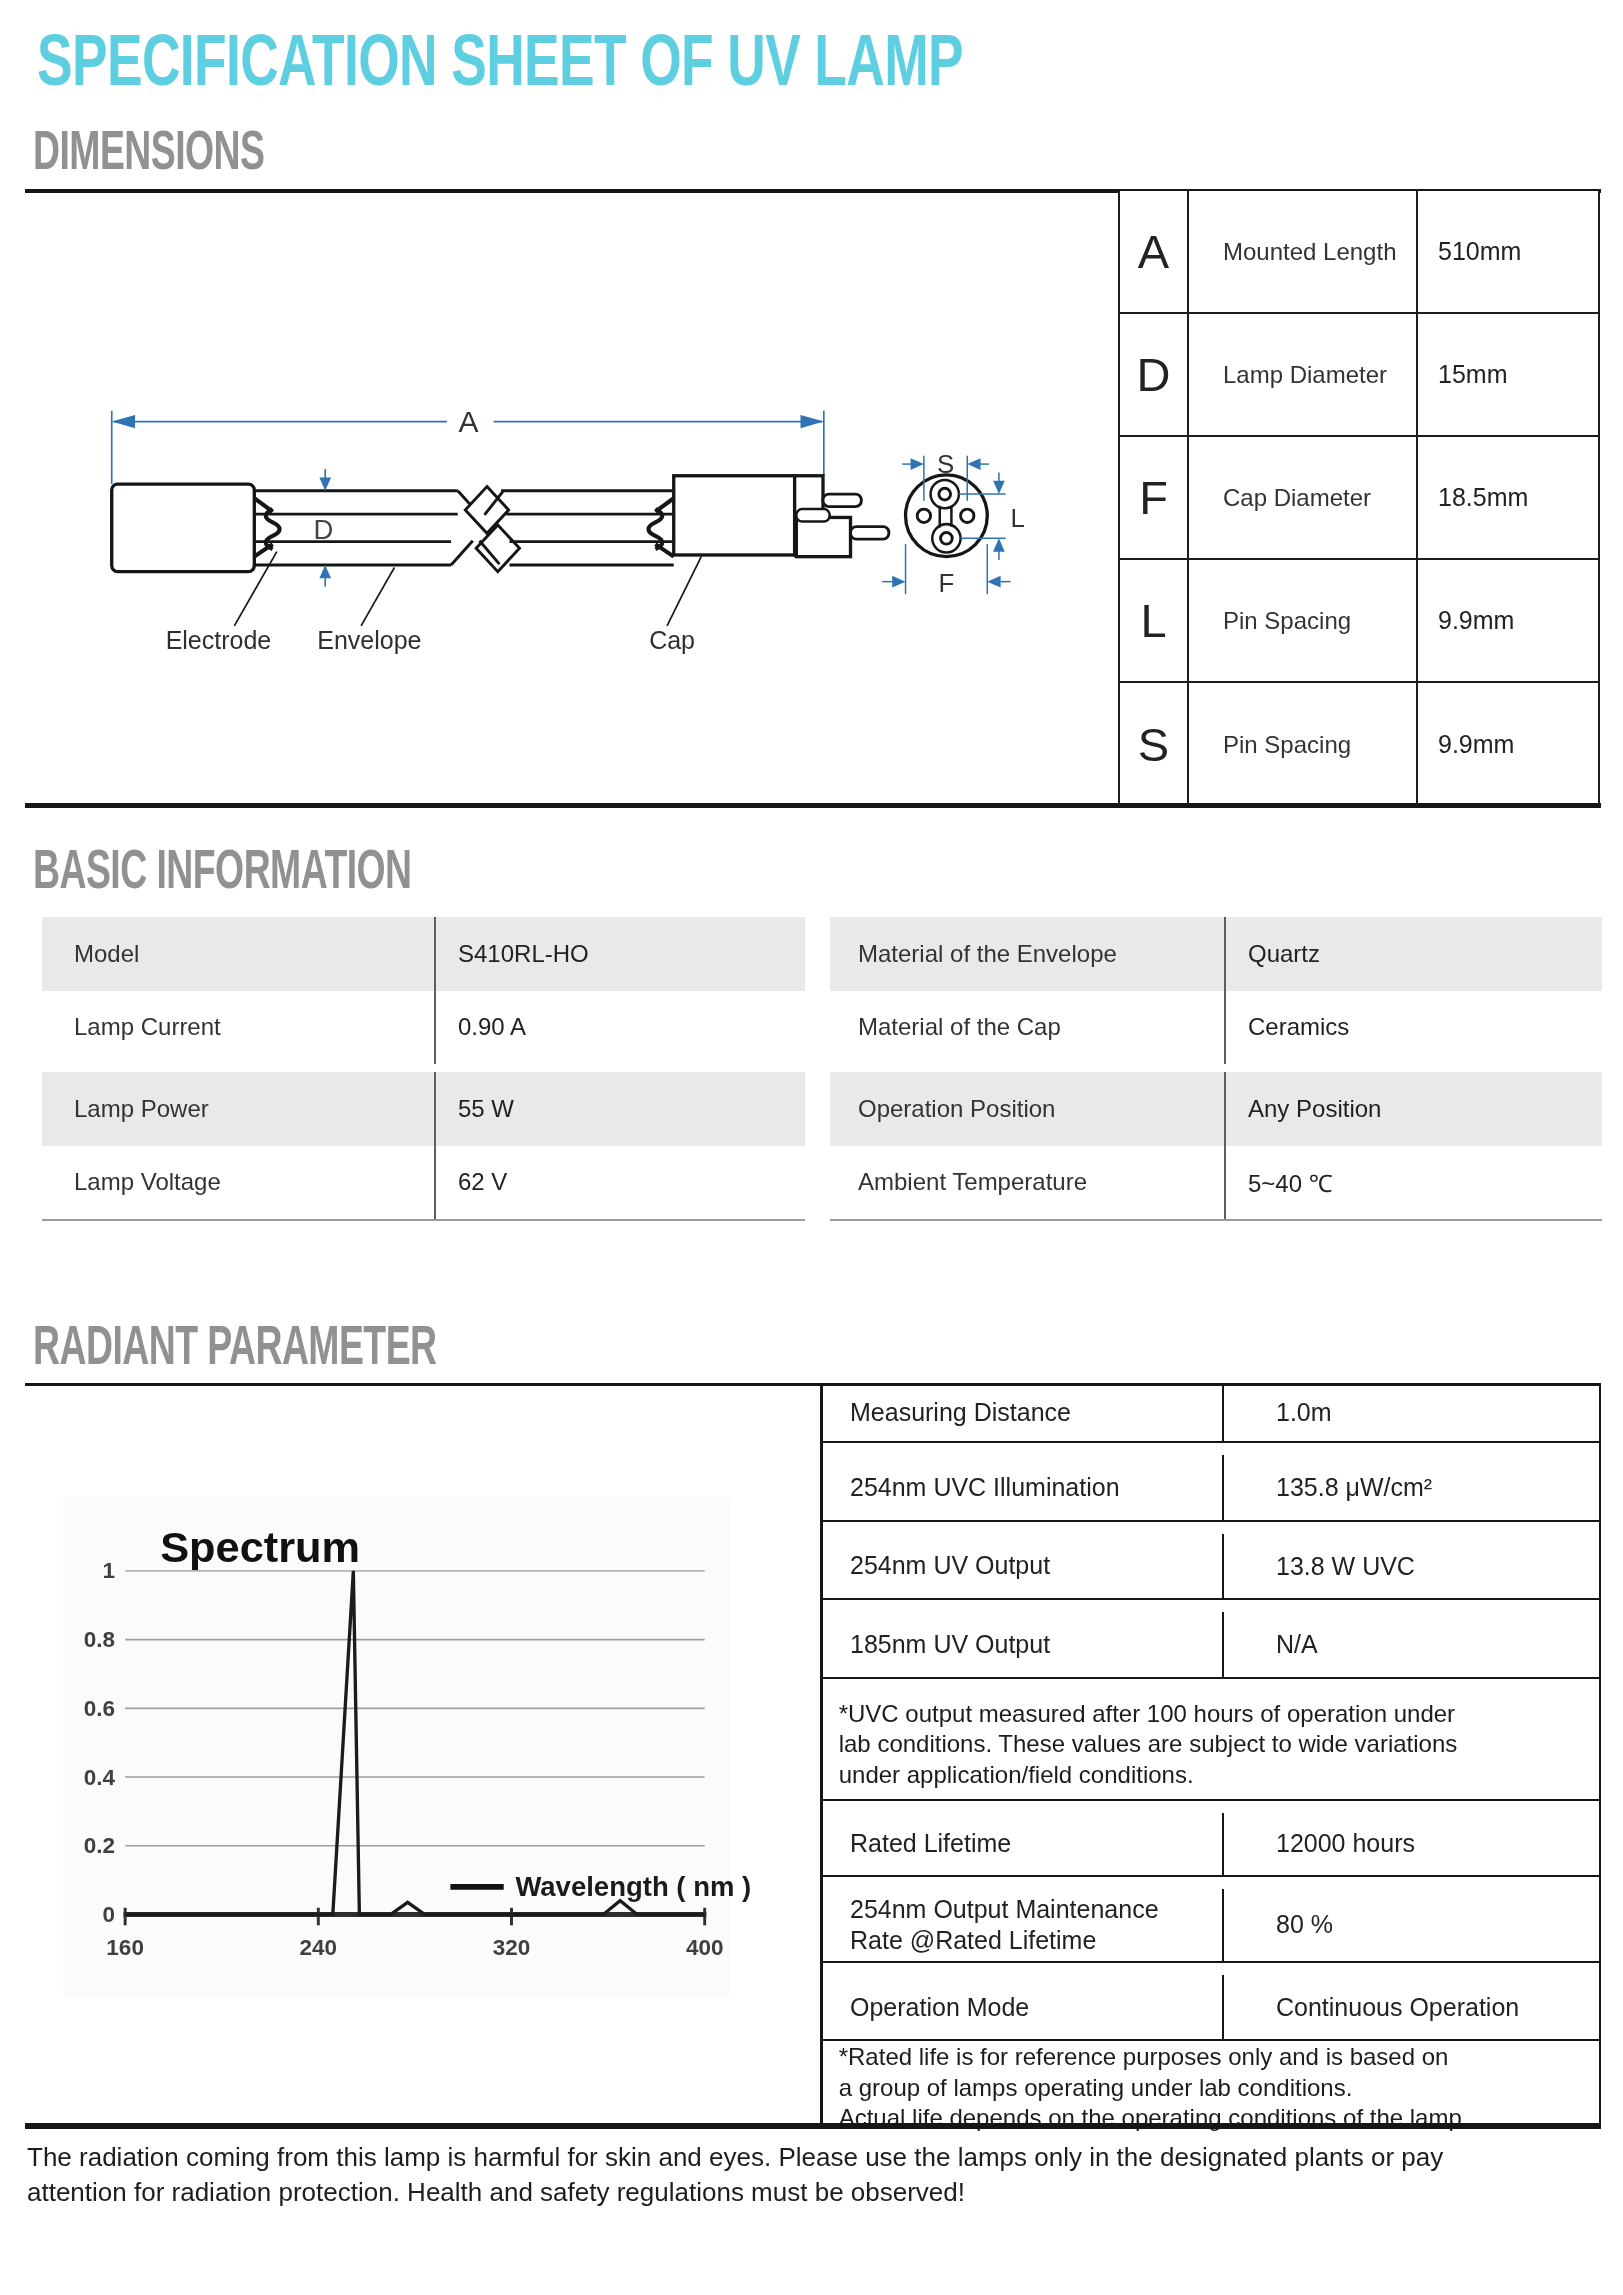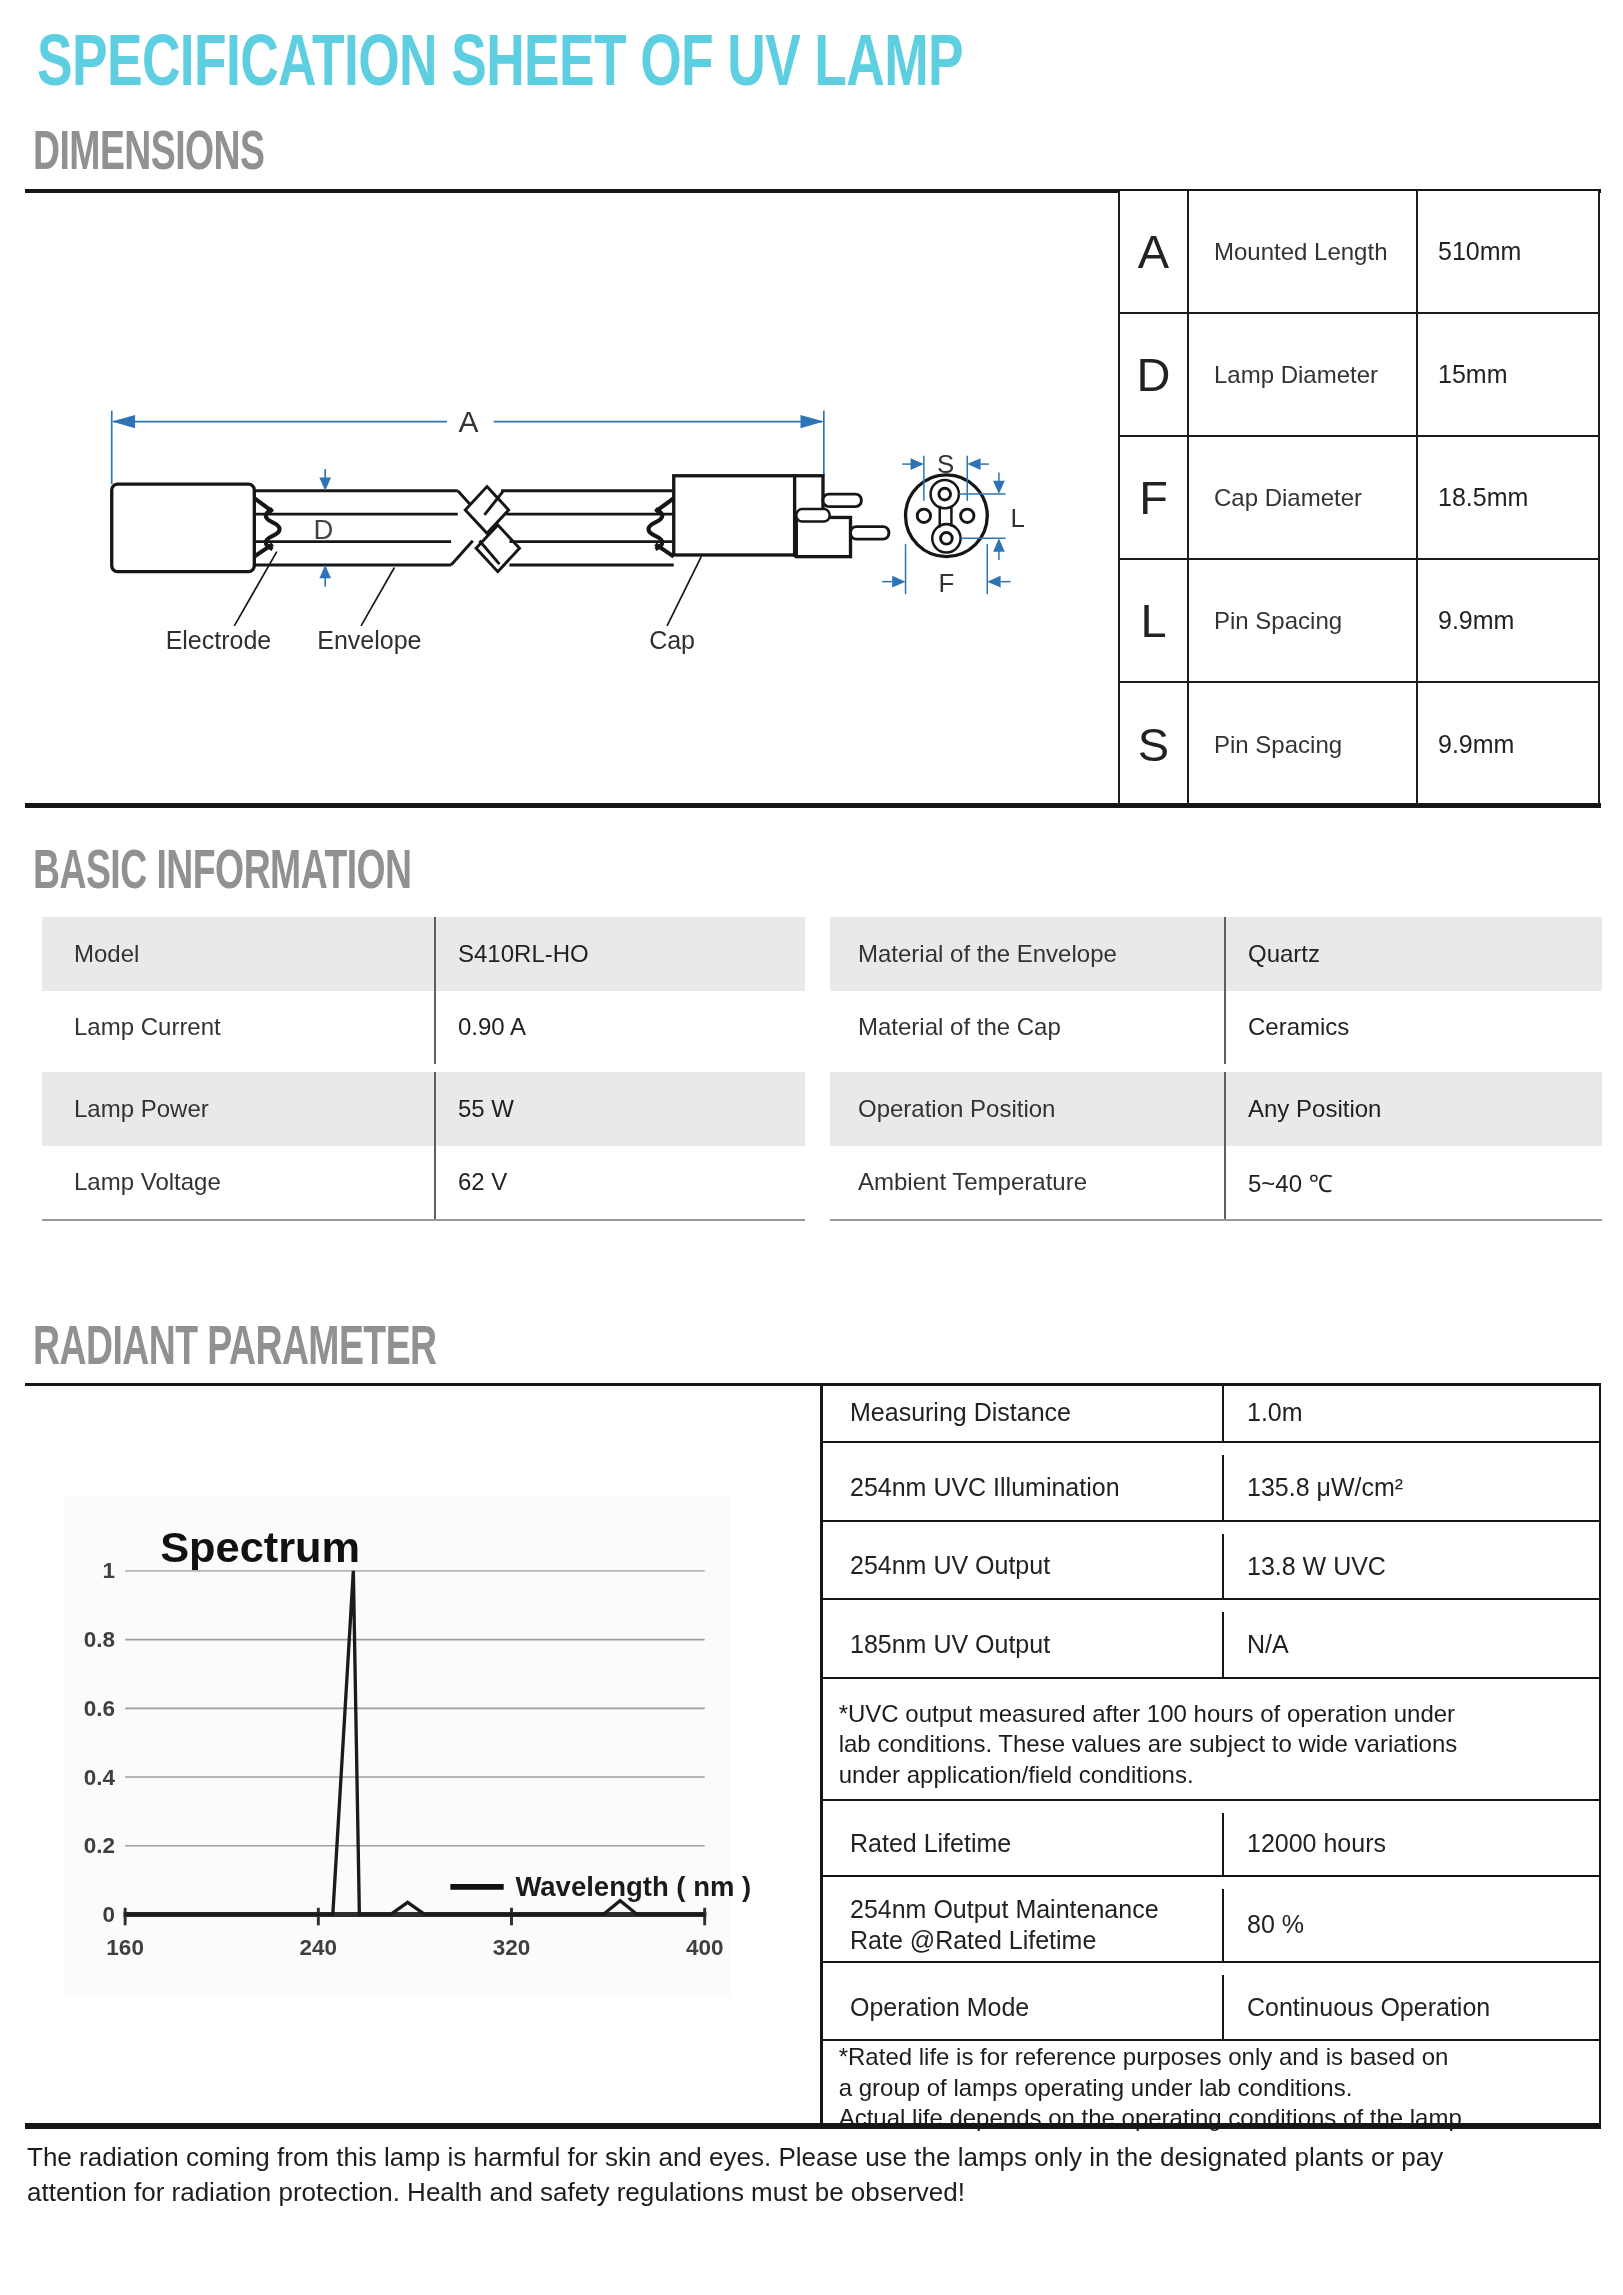--- a/index.html
+++ b/index.html
@@ -31,21 +31,21 @@
   #dim-table {
     position:absolute; left:1118px; top:191px; width:482px; height:615px;
     display:grid; grid-template-columns:71px 229px 182px;
     grid-template-rows:repeat(5, 1fr);
   }
   .dim-cell { border-right:2.5px solid #1c1c1c; border-bottom:2.5px solid #1c1c1c;
     display:flex; align-items:center; box-sizing:border-box; background:#fff; }
   .dim-cell.c1 { border-left:2.5px solid #1c1c1c; justify-content:center;
     font-size:47px; color:#222; font-weight:400; }
   .dim-cell.lastrow { border-bottom:none; }
-  .dim-label { padding-left:25px; font-size:24px; color:#333; }
+  .dim-label { padding-left:34px; font-size:24px; color:#333; }
   .dim-value { padding-left:20px; font-size:25px; color:#222; }
 
   
   .info-table { position:absolute; top:909px; height:312px;
     display:flex; flex-direction:column; border-bottom:2.5px solid #9a9a9a; box-sizing:border-box; }
   #info-left  { left:42px;  width:763px; }
   #info-right { left:830px; width:772px; }
   .info-row { flex:1; display:flex; align-items:stretch; }
   .info-row.shaded { background:#e9e9e9;margin-top:8px; }
   .info-label { display:flex; align-items:center; padding-left:32px;
@@ -57,21 +57,21 @@
 
   
   #rad-divider { position:absolute; left:820px; top:1383px; width:2.5px; height:740px; background:#161616; }
   #rad-table { position:absolute; left:822px; top:1383px; width:779px; height:740px;
     display:flex; flex-direction:column; box-sizing:border-box; border-right:2.5px solid #161616;gap:12px; }
   .rad-row { display:flex; align-items:stretch; border-bottom:2.5px solid #161616; box-sizing:border-box; }
   .rad-row.last { border-bottom:none;justify-content:flex-end; }
   .rad-label { width:402px; box-sizing:border-box; padding-left:28px; padding-right:15px;
     display:flex; align-items:center; font-size:25px; color:#222;
     border-right:2.5px solid #161616; line-height:1.25; }
-  .rad-value { flex:1; display:flex; align-items:center; padding-left:23px;
+  .rad-value { flex:1; display:flex; align-items:center; padding-left:52px;
     font-size:25px; color:#222; }
   .rad-note { width:100%; box-sizing:border-box; padding:8.3px 15px 8.3px 16.7px;
     font-size:24px; color:#1c1c1c; line-height:1.27; white-space:pre-line;
     display:flex; align-items:center; }
 
   
   #footer-text { position:absolute; left:27px; top:2140px; width:1576px;
     font-size:26px; color:#1d1d1d; line-height:1.34; white-space:pre-line; }
 
   svg text { font-family:"Liberation Sans", sans-serif; }

